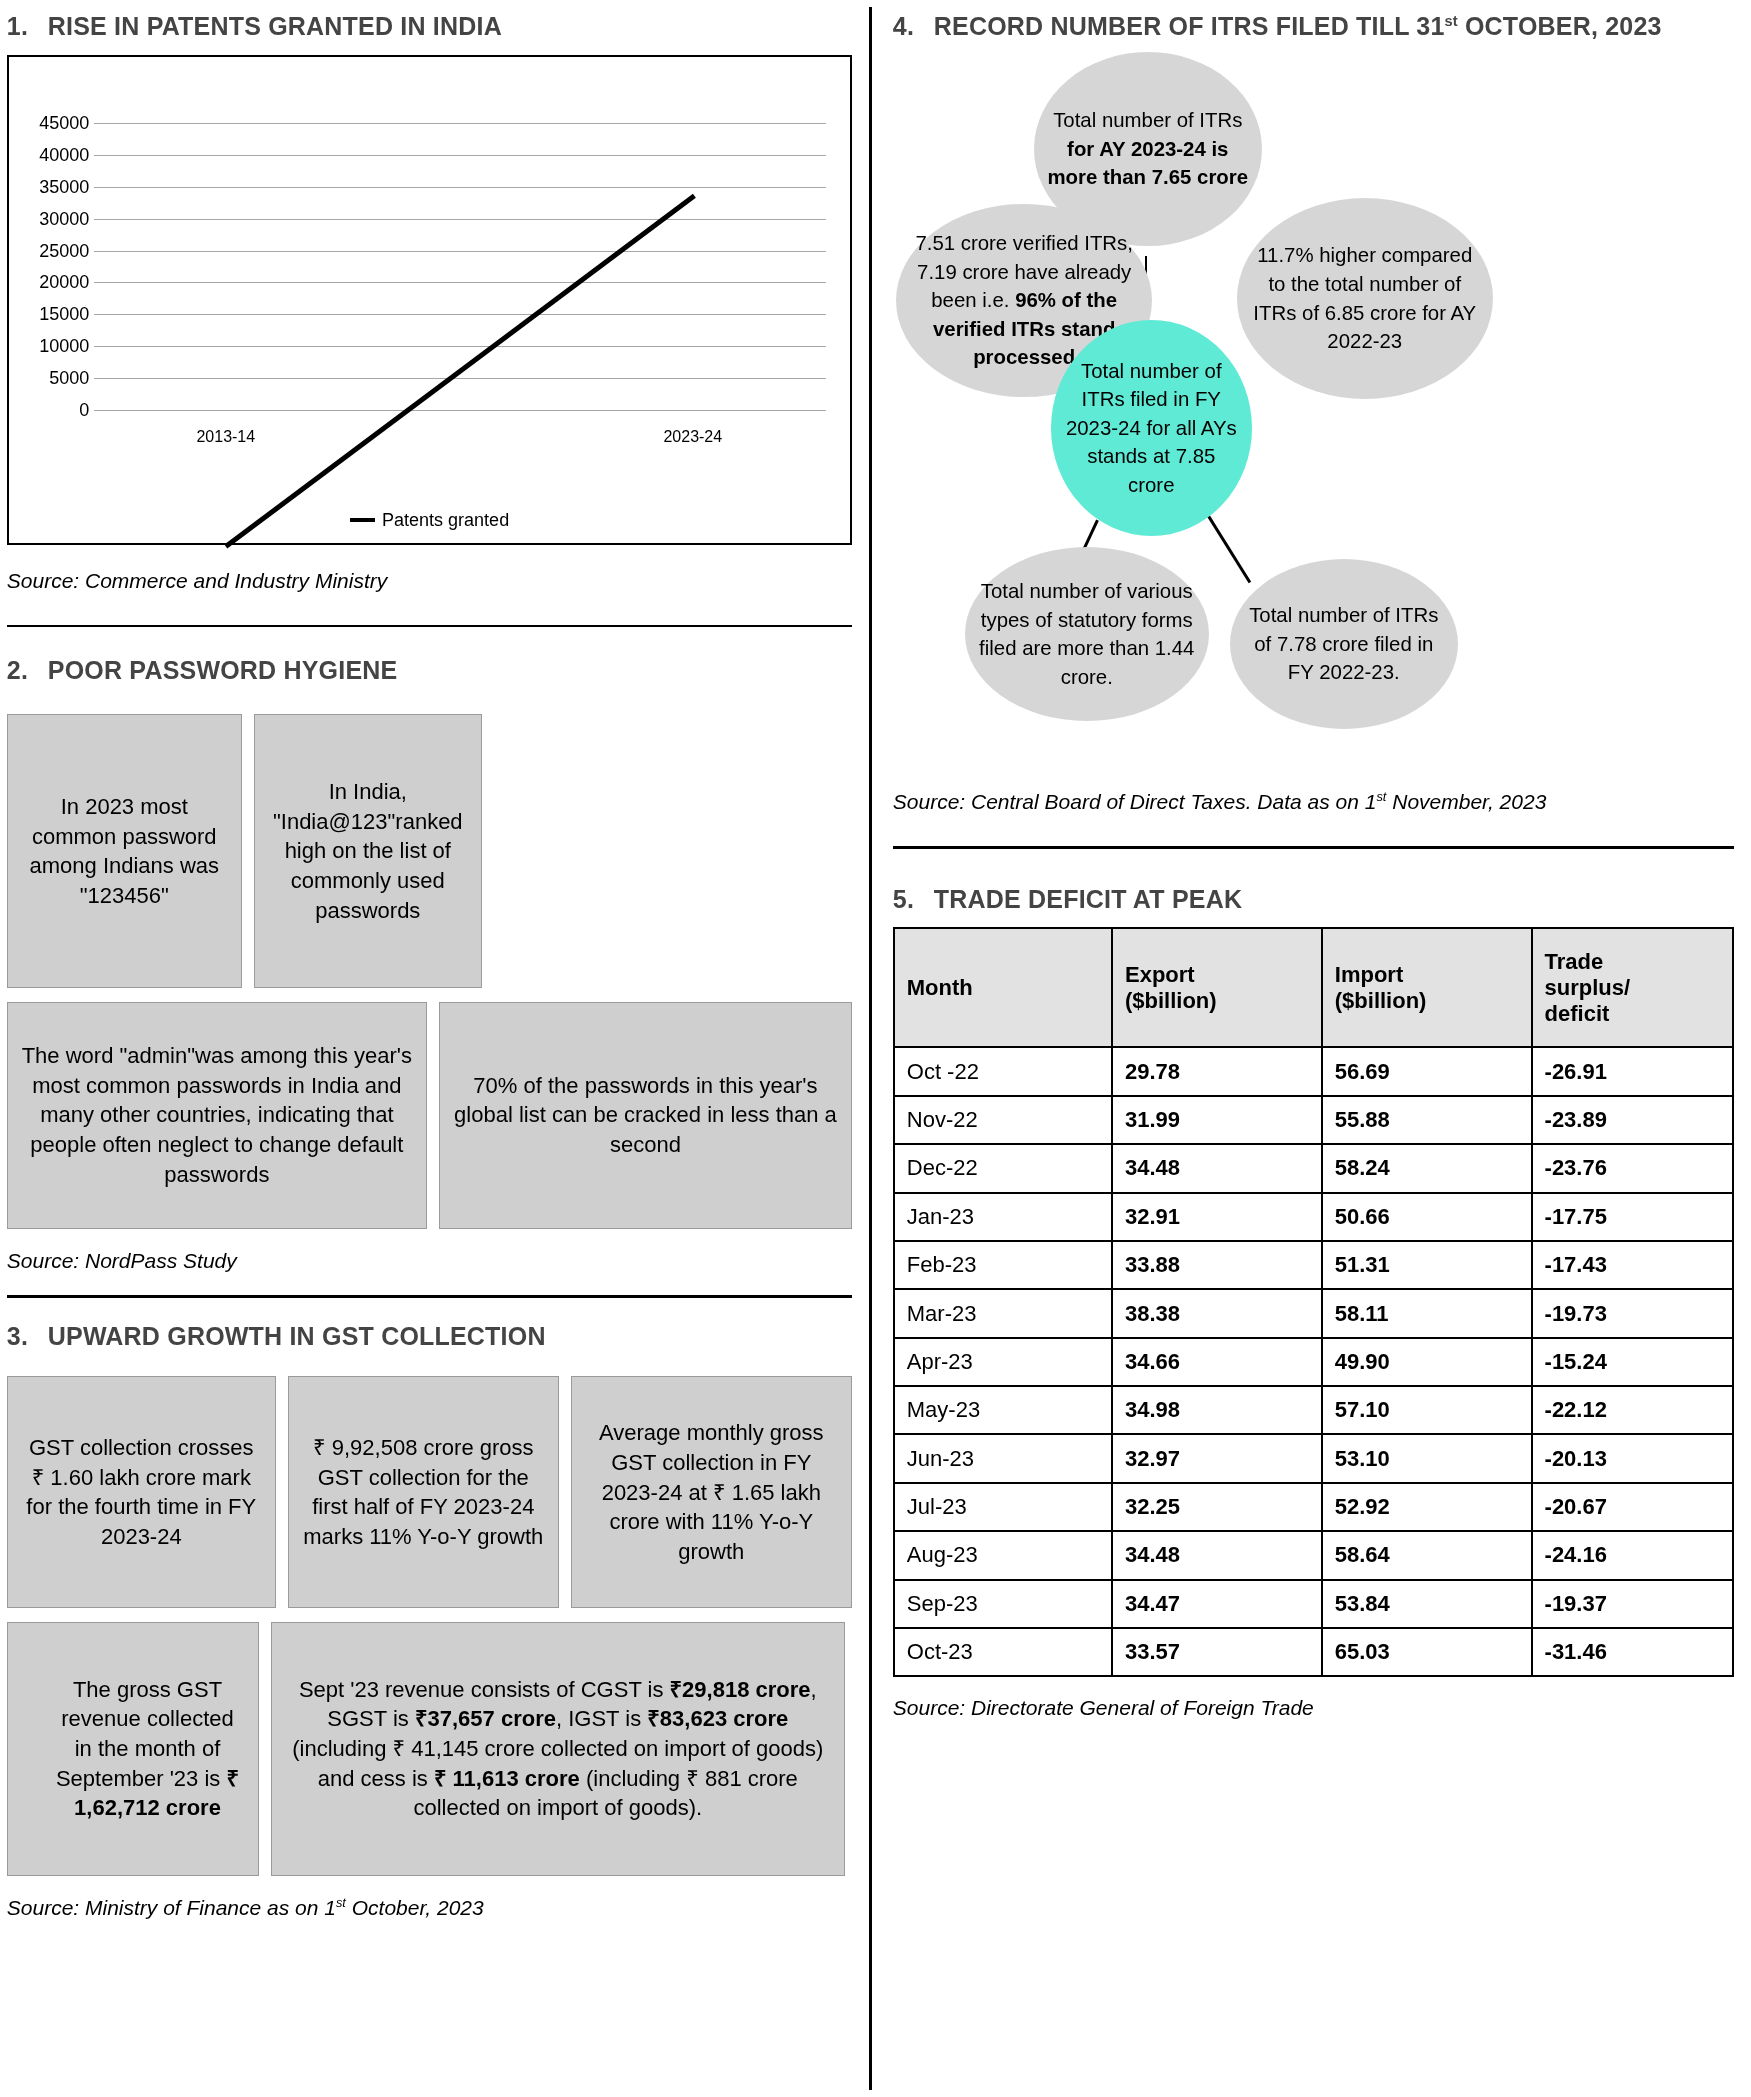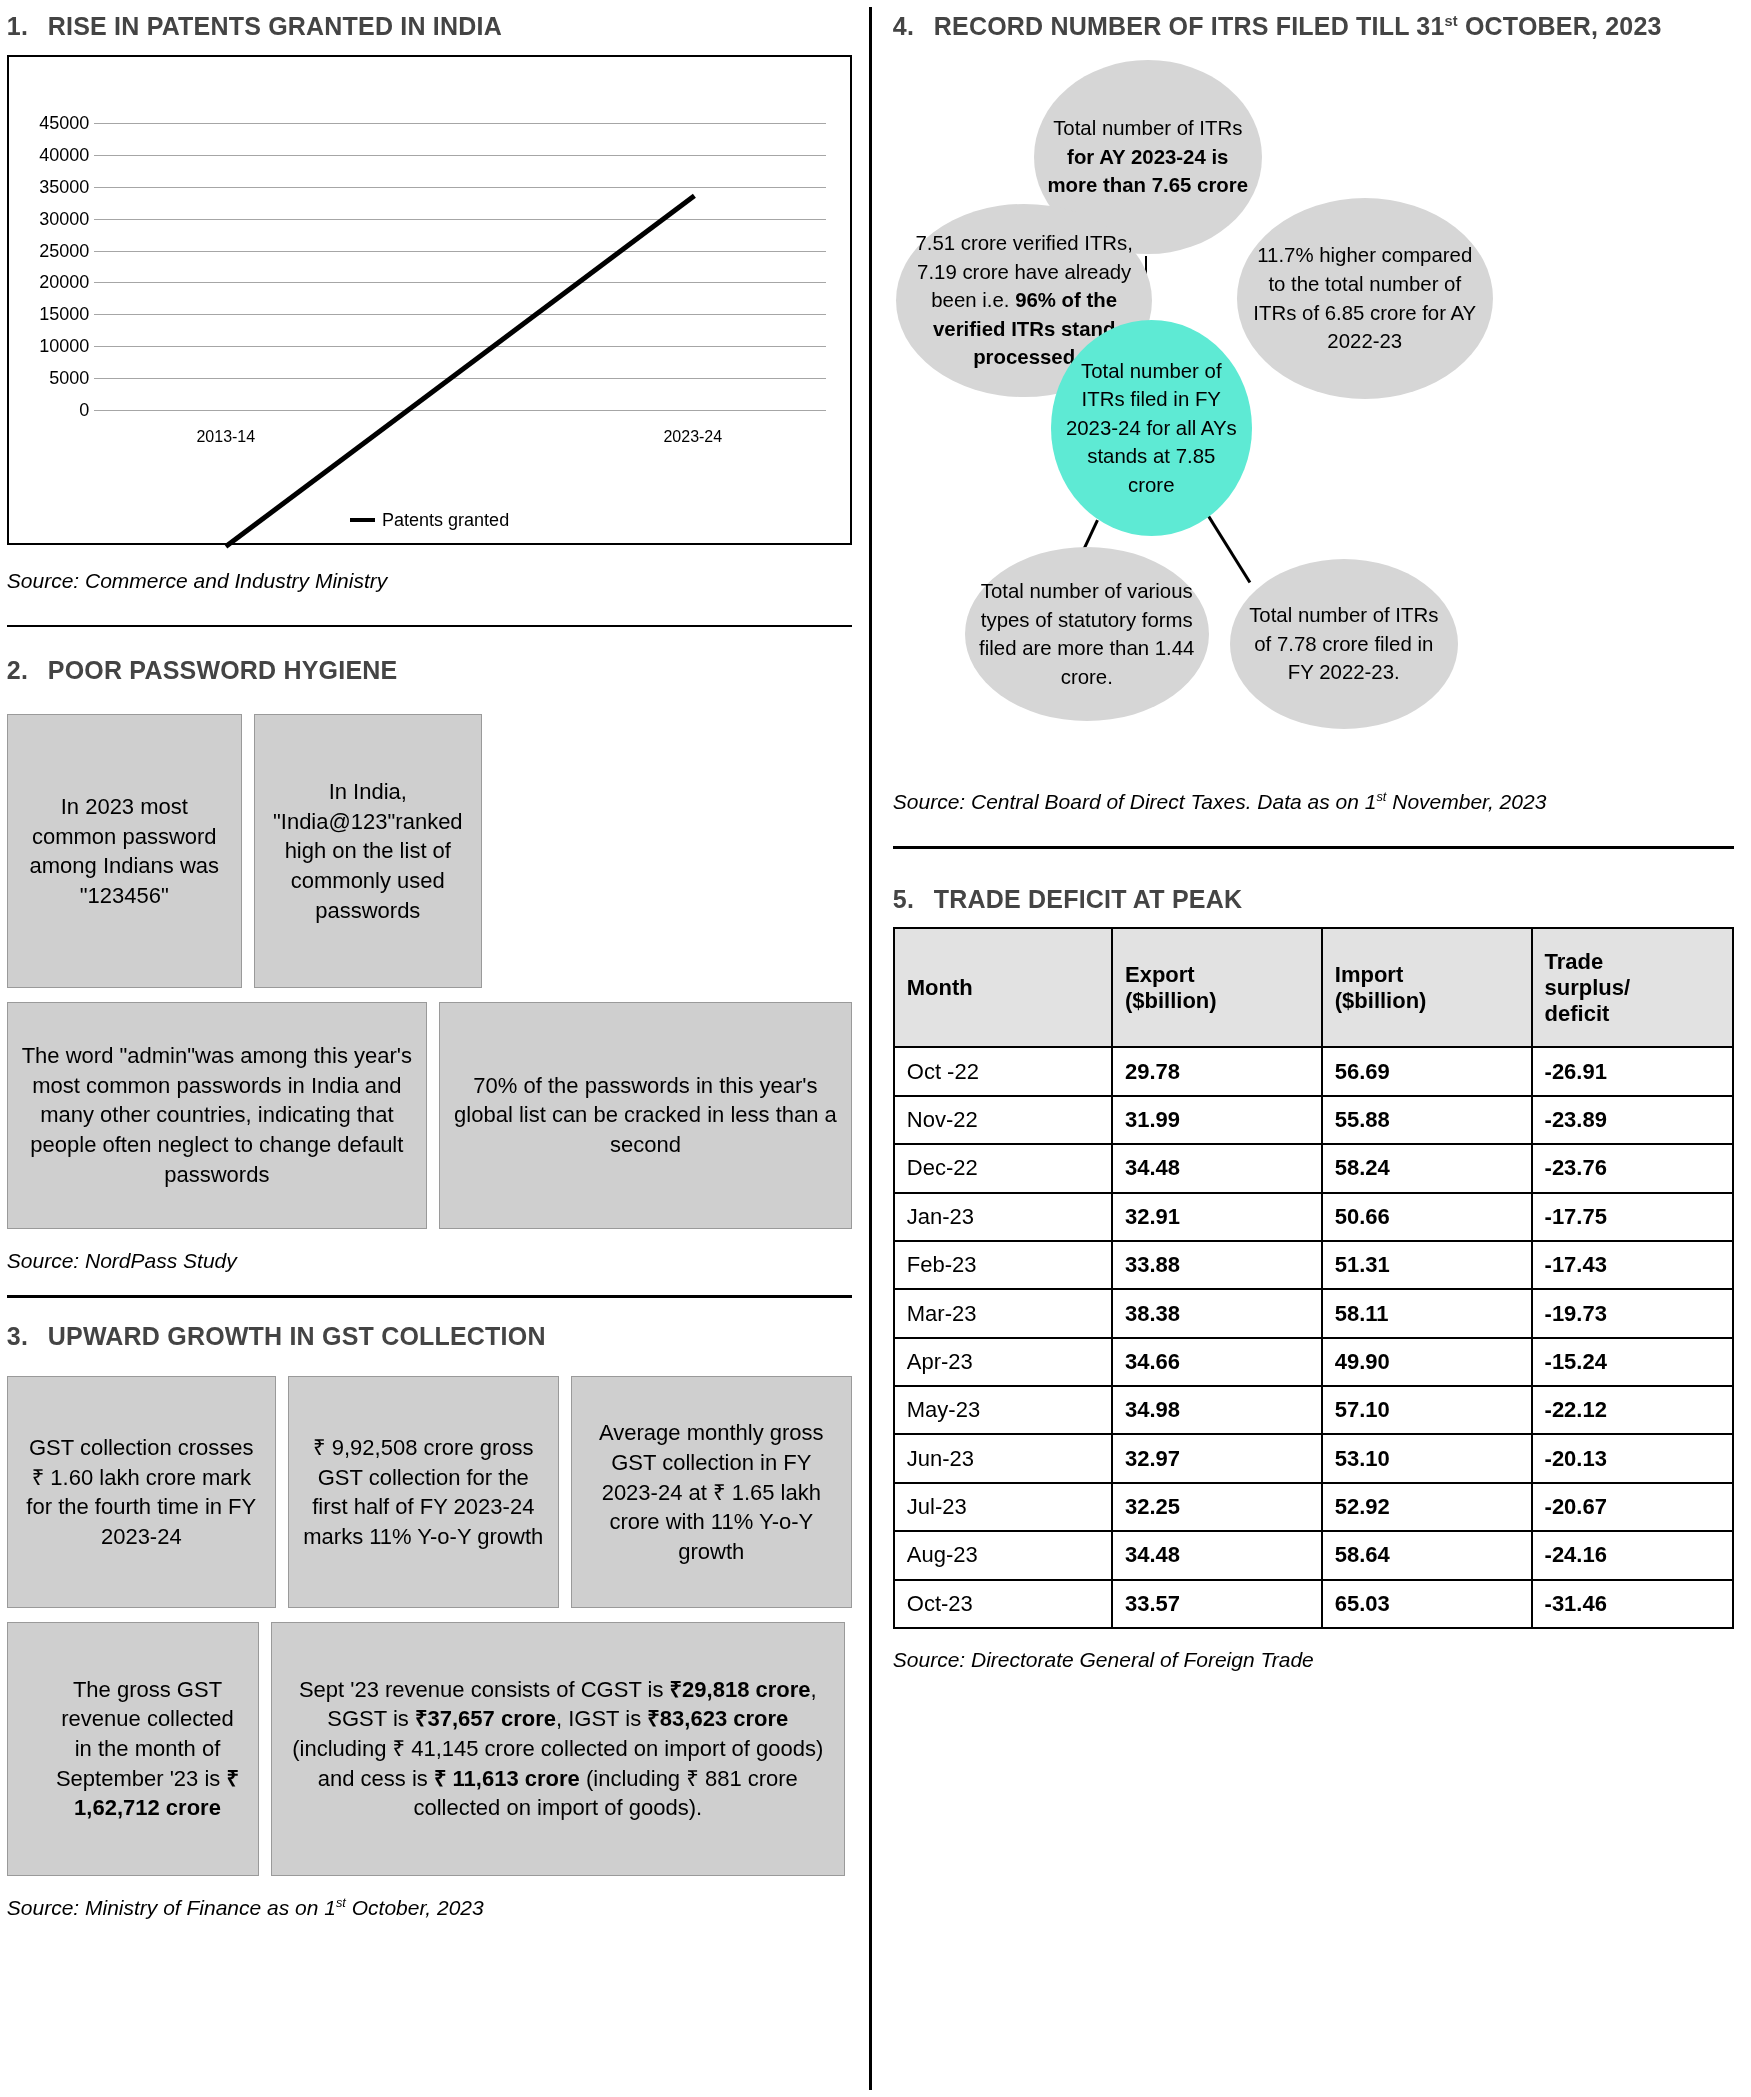--- a/index.html
+++ b/index.html
@@ -201,21 +201,21 @@
         <span>RECORD NUMBER OF ITRS FILED TILL 31</span><sup>st</sup><span> OCTOBER, 2023</span>
       </span>
     </div>
 
     <div class="diagram">
 
       <div class="connector" style="left:252px; top:210px; width:2.6px; height:70px;"></div>
       <div class="connector" style="left:203px; top:474px; width:2.6px; height:63px; transform:rotate(25deg); transform-origin:top center;"></div>
       <div class="connector" style="left:312px; top:467px; width:2.6px; height:82px; transform:rotate(-32deg); transform-origin:top center;"></div>
 
-      <div class="ell" style="left:141px; top:14px; width:228px; height:194px;">
+      <div class="ell" style="left:141px; top:6px; width:228px; height:194px;">
         <span>
           <span>Total number of ITRs </span><b>for AY 2023-24 is more than 7.65 crore</b>
         </span>
       </div>
 
       <div class="ell" style="left:3.4px; top:158px; width:256px; height:193px;">
         <span>
           <span>7.51 crore verified ITRs, 7.19 crore have already been i.e. </span><b>96% of the verified ITRs stand processed</b>
         </span>
       </div>
@@ -336,20 +336,26 @@
             <td class="num">52.92</td>
             <td class="num">-20.67</td>
           </tr>
           <tr>
             <td class="month">Aug-23</td>
             <td class="num">34.48</td>
             <td class="num">58.64</td>
             <td class="num">-24.16</td>
           </tr>
           <tr>
+            <td class="month">Sep-23</td>
+            <td class="num">34.47</td>
+            <td class="num">53.84</td>
+            <td class="num">-19.37</td>
+          </tr>
+          <tr>
             <td class="month">Oct-23</td>
             <td class="num">33.57</td>
             <td class="num">65.03</td>
             <td class="num">-31.46</td>
           </tr>
         </tbody>
     </table>
 
     <div class="src" style="margin-top:19px;">Source: Directorate General of Foreign Trade</div>
 

